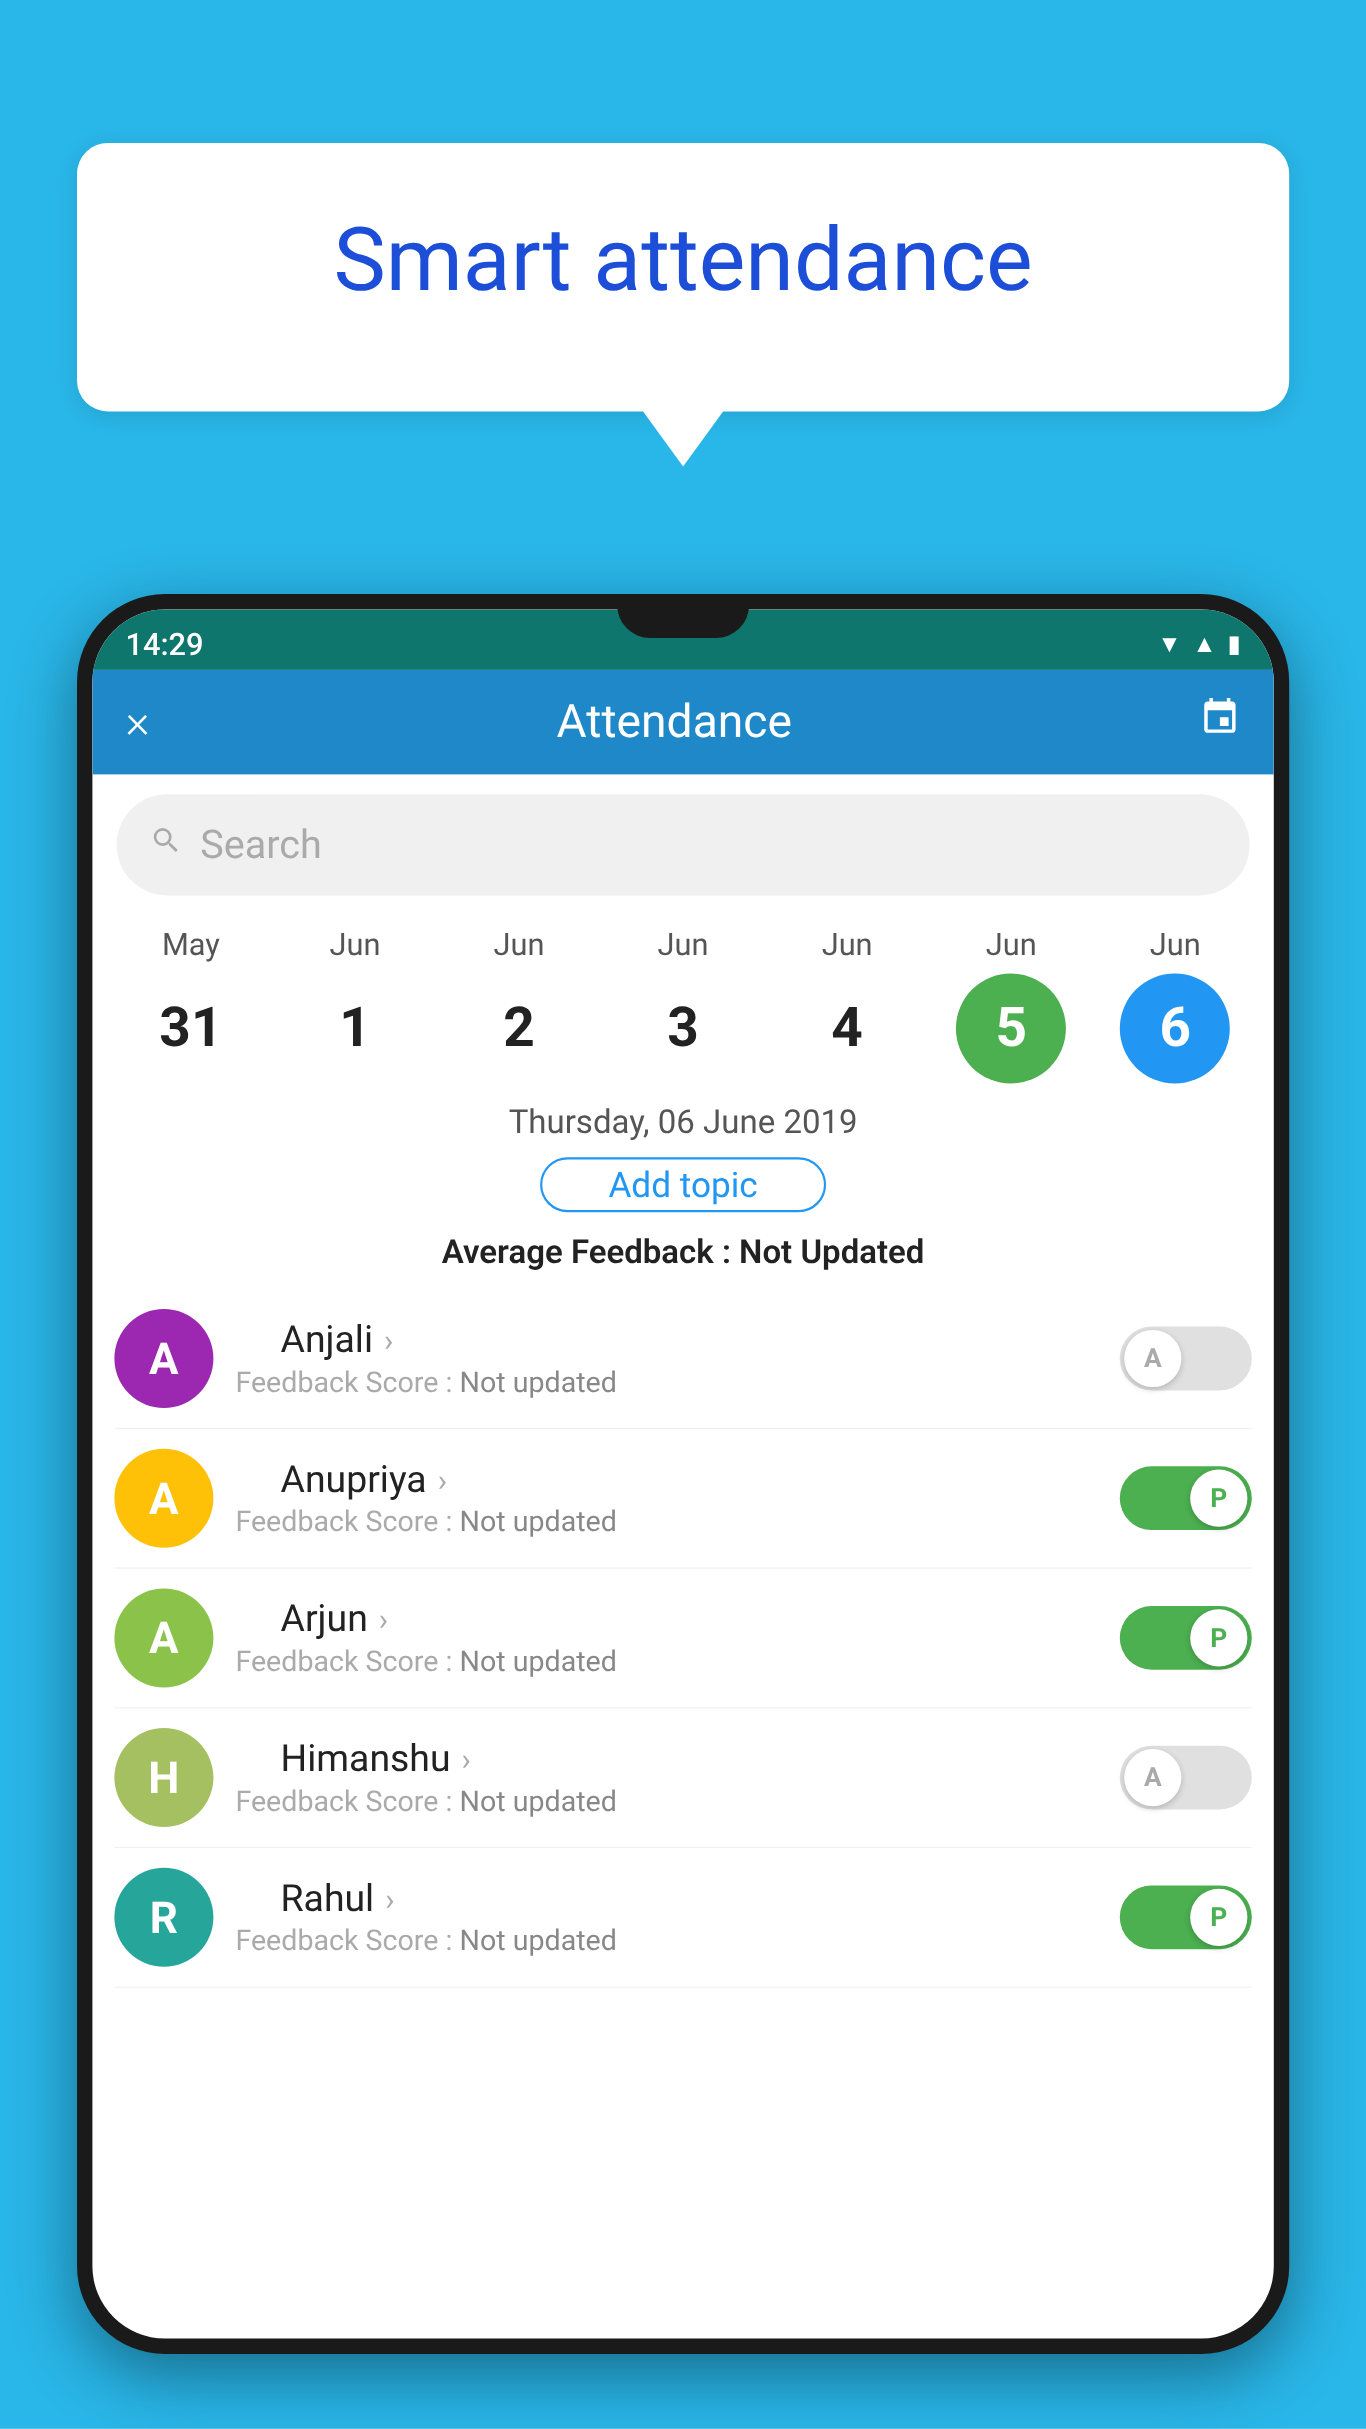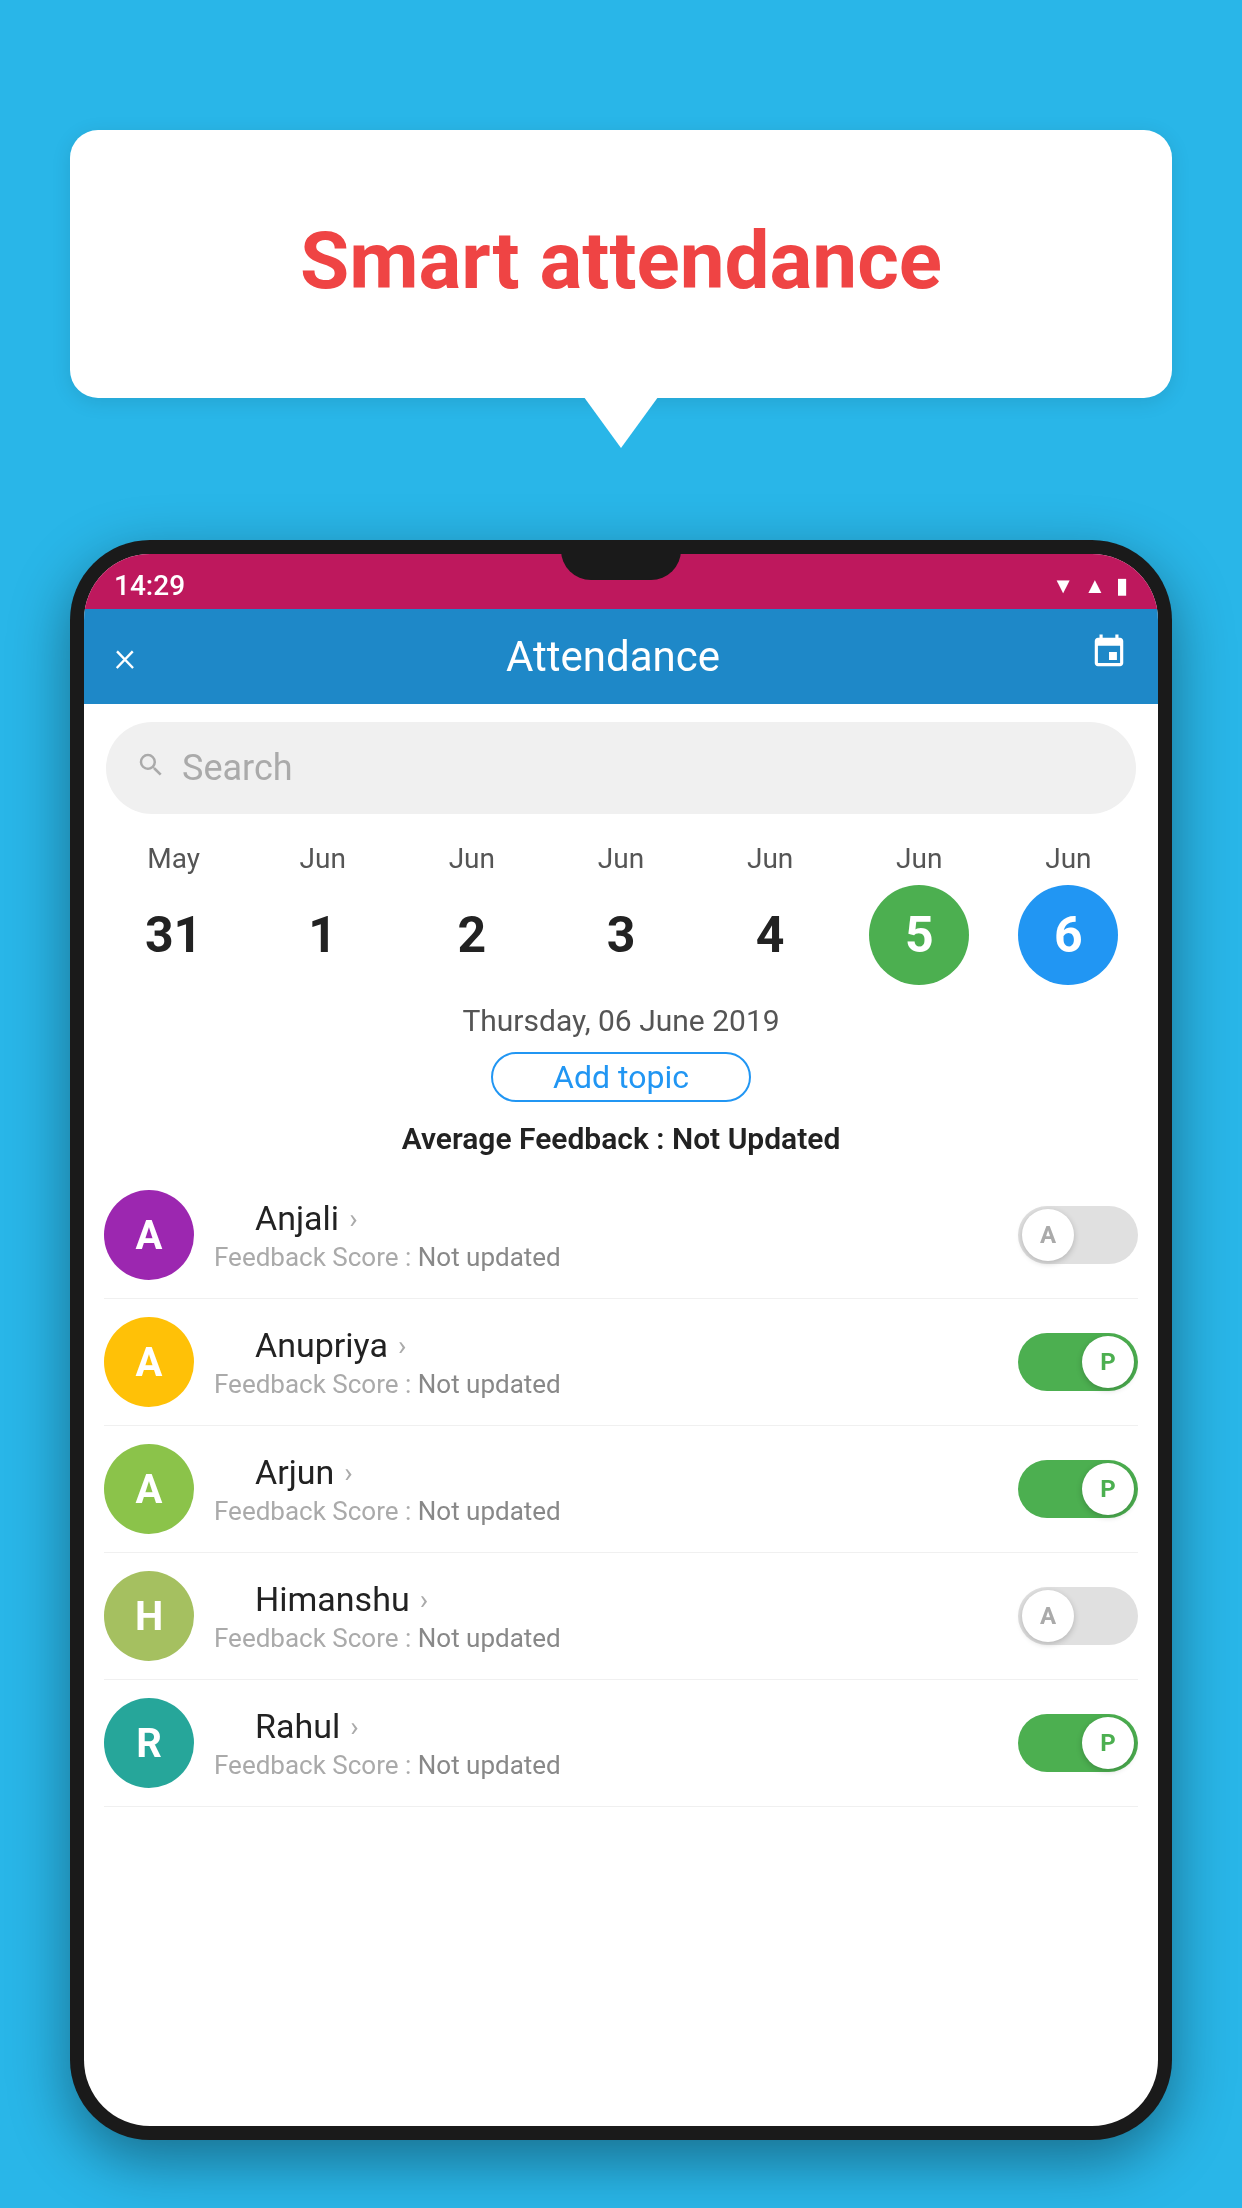--- a/index.html
+++ b/index.html
@@ -38,24 +38,23 @@
       transform: translateX(-50%);
       width: 0;
       height: 0;
       border-left: 40px solid transparent;
       border-right: 40px solid transparent;
       border-top: 55px solid white;
     }
 
     .speech-bubble-title {
       font-size: 80px;
-      color: #ef4444;
-      font-weight: 700;
+      color: #1d4ed8;
+      font-weight: 400;
       margin-bottom: 20px;
-      margin-top: 24px;
     }
 
     .speech-bubble-subtitle {
       font-size: 42px;
       color: #888;
       font-weight: 300;
     }
 
     
     .phone-container {
@@ -96,21 +95,21 @@
       left: 14px;
       right: 14px;
       bottom: 14px;
       border-radius: 66px;
       overflow: hidden;
       background: white;
     }
 
     
     .status-bar {
-      background: #be185d;
+      background: #0f766e;
       height: 55px;
       display: flex;
       align-items: center;
       justify-content: space-between;
       padding: 0 30px;
       padding-top: 8px;
     }
 
     .status-time {
       color: white;

